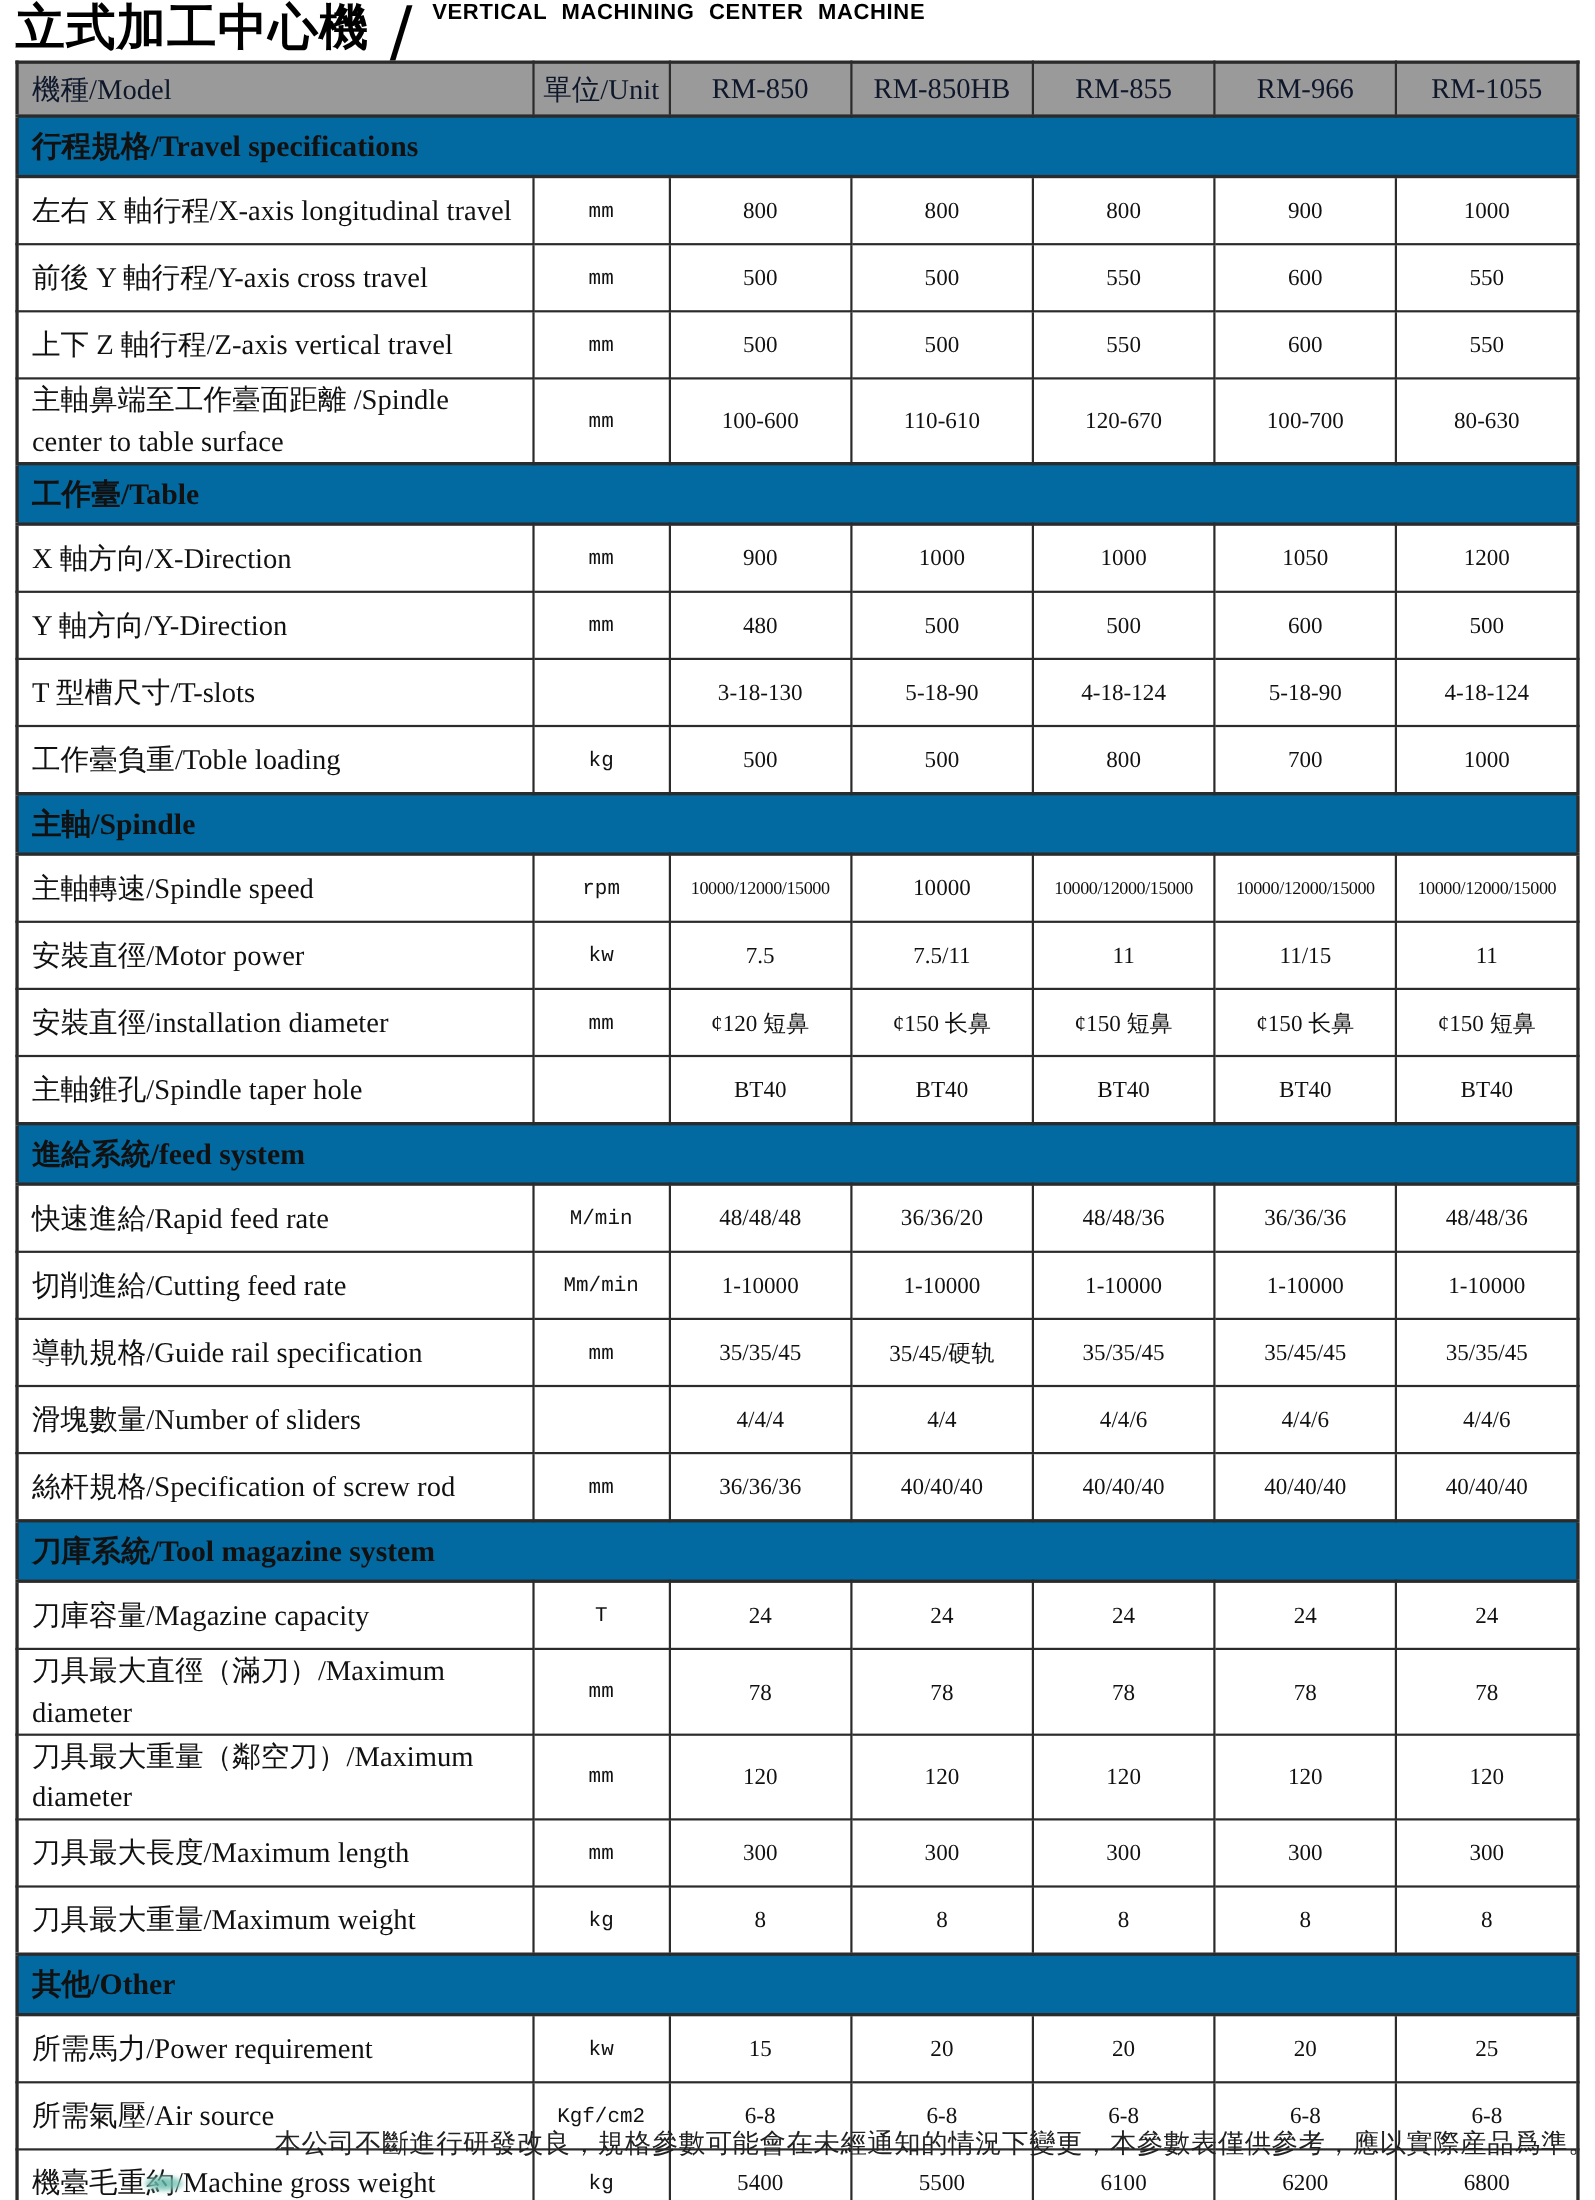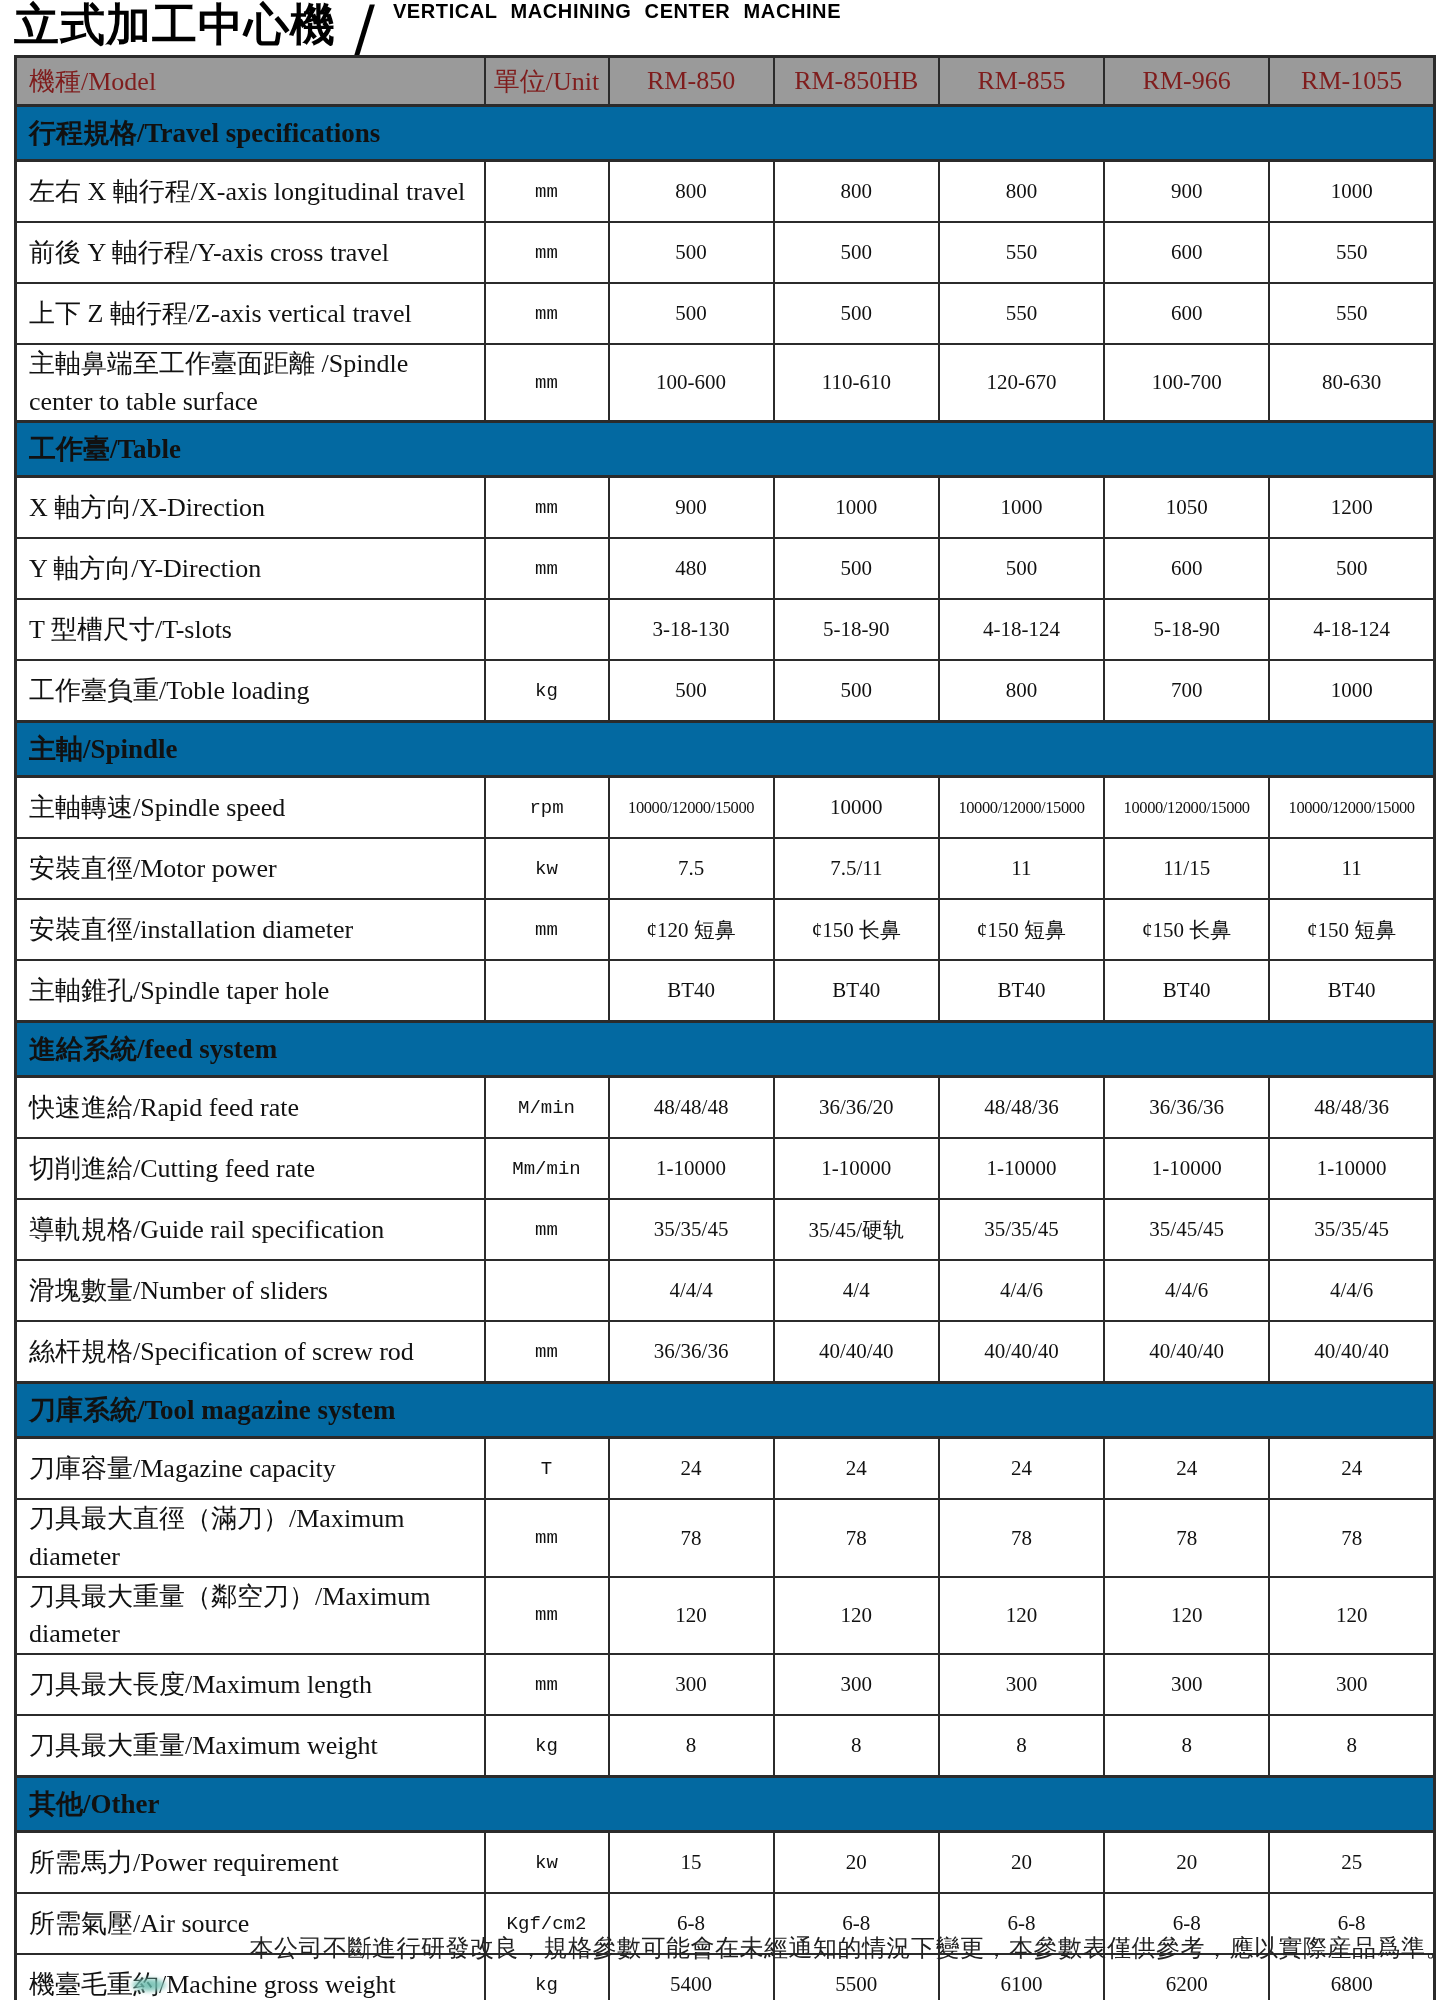--- a/index.html
+++ b/index.html
@@ -43,21 +43,21 @@
     border:2px solid #2b2b2b;
     padding:0 6px;
     vertical-align:middle;
   }
   table.spec{border:3px solid #2b2b2b;}
   thead th{
     background:#9a9a9a;
     height:46px;
     font-weight:400;font-size:26px;
     border-bottom-width:3px;
-    color:#7f1d1d;
+    color:#0f172a;
   }
   thead th.model-name-header{text-align:left;padding-left:12px;}
   tr.data-row td{height:59px;font-size:21px;text-align:center;}
   tr.data-row td.label-cell{
     text-align:left;font-size:26px;padding-left:12px;line-height:1.45;
   }
   tr.data-row td.unit-cell{
     font-family:"Liberation Mono","DejaVu Sans Mono",monospace;
     font-size:19px;
   }

